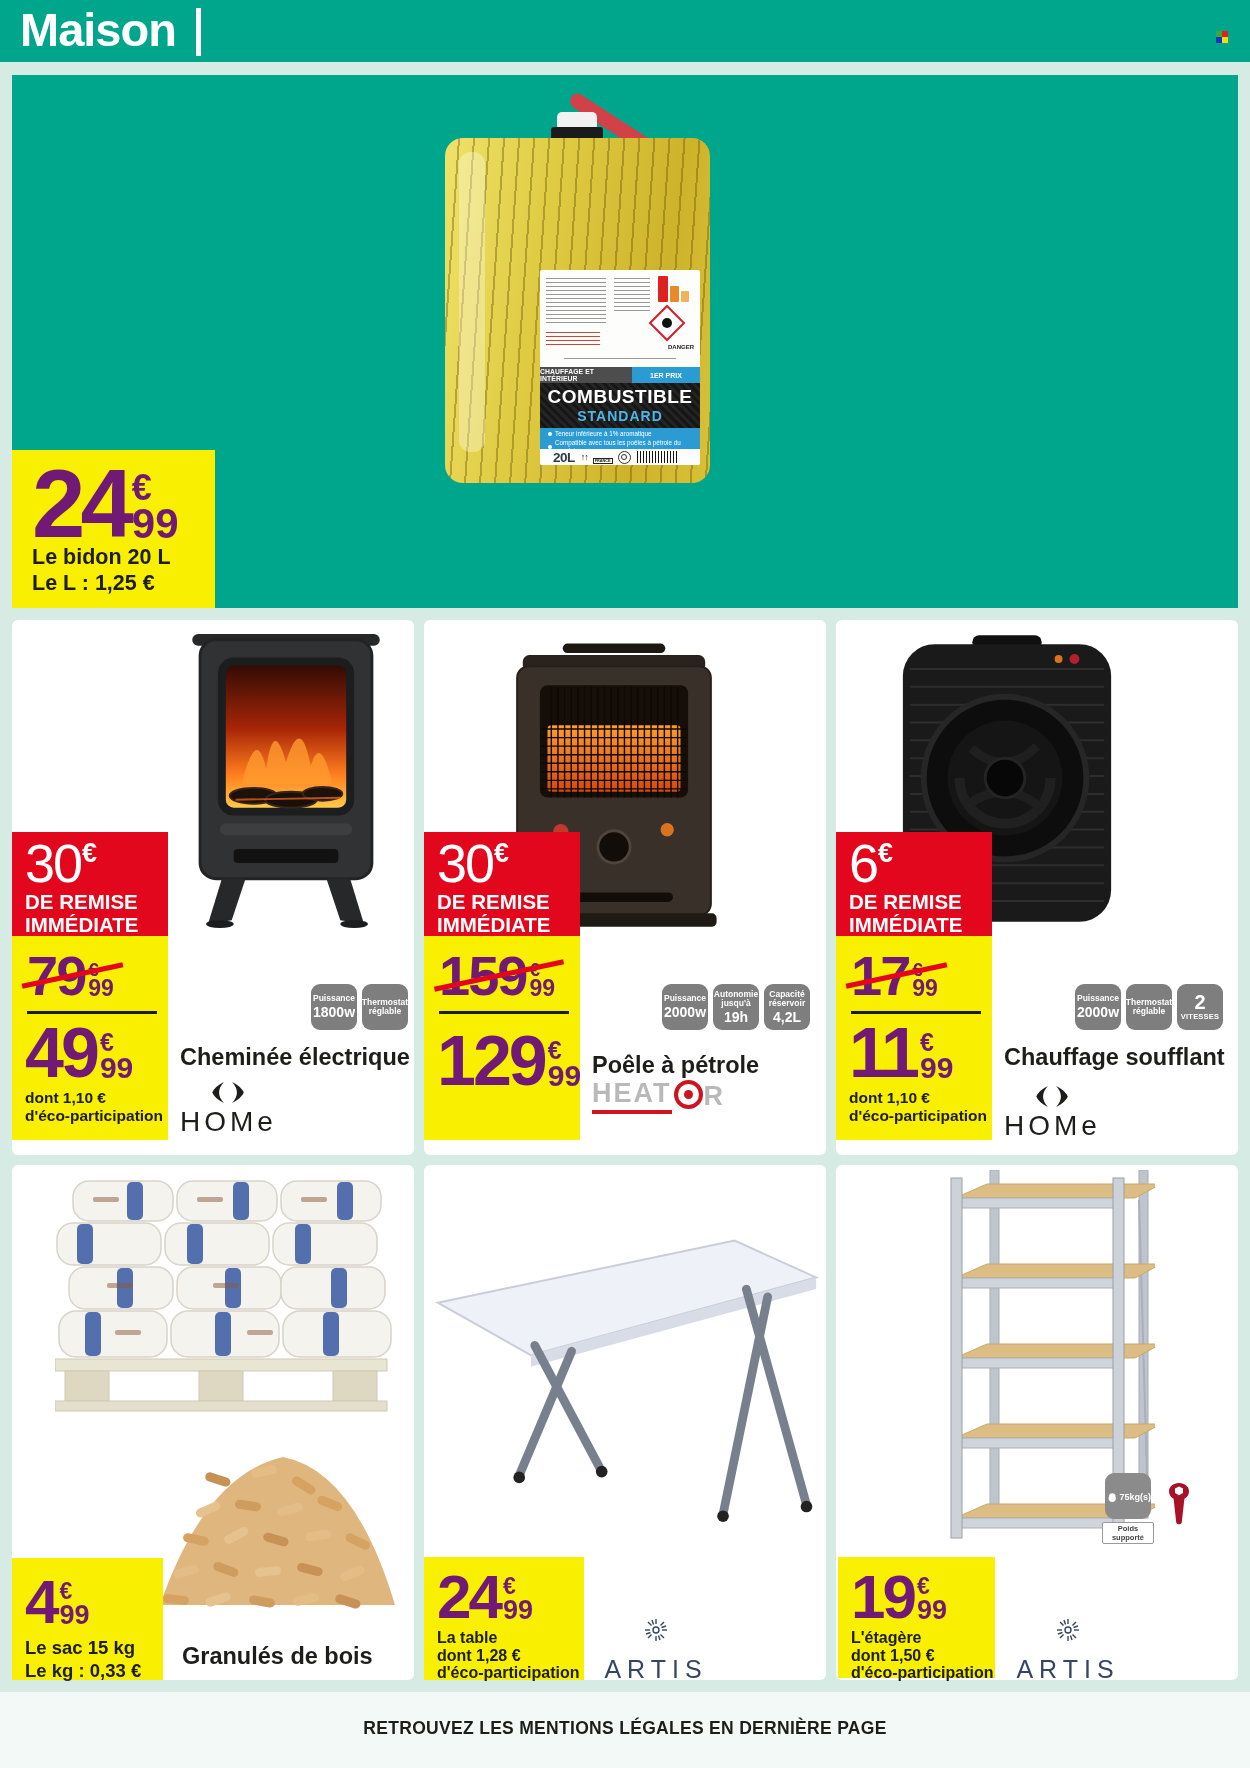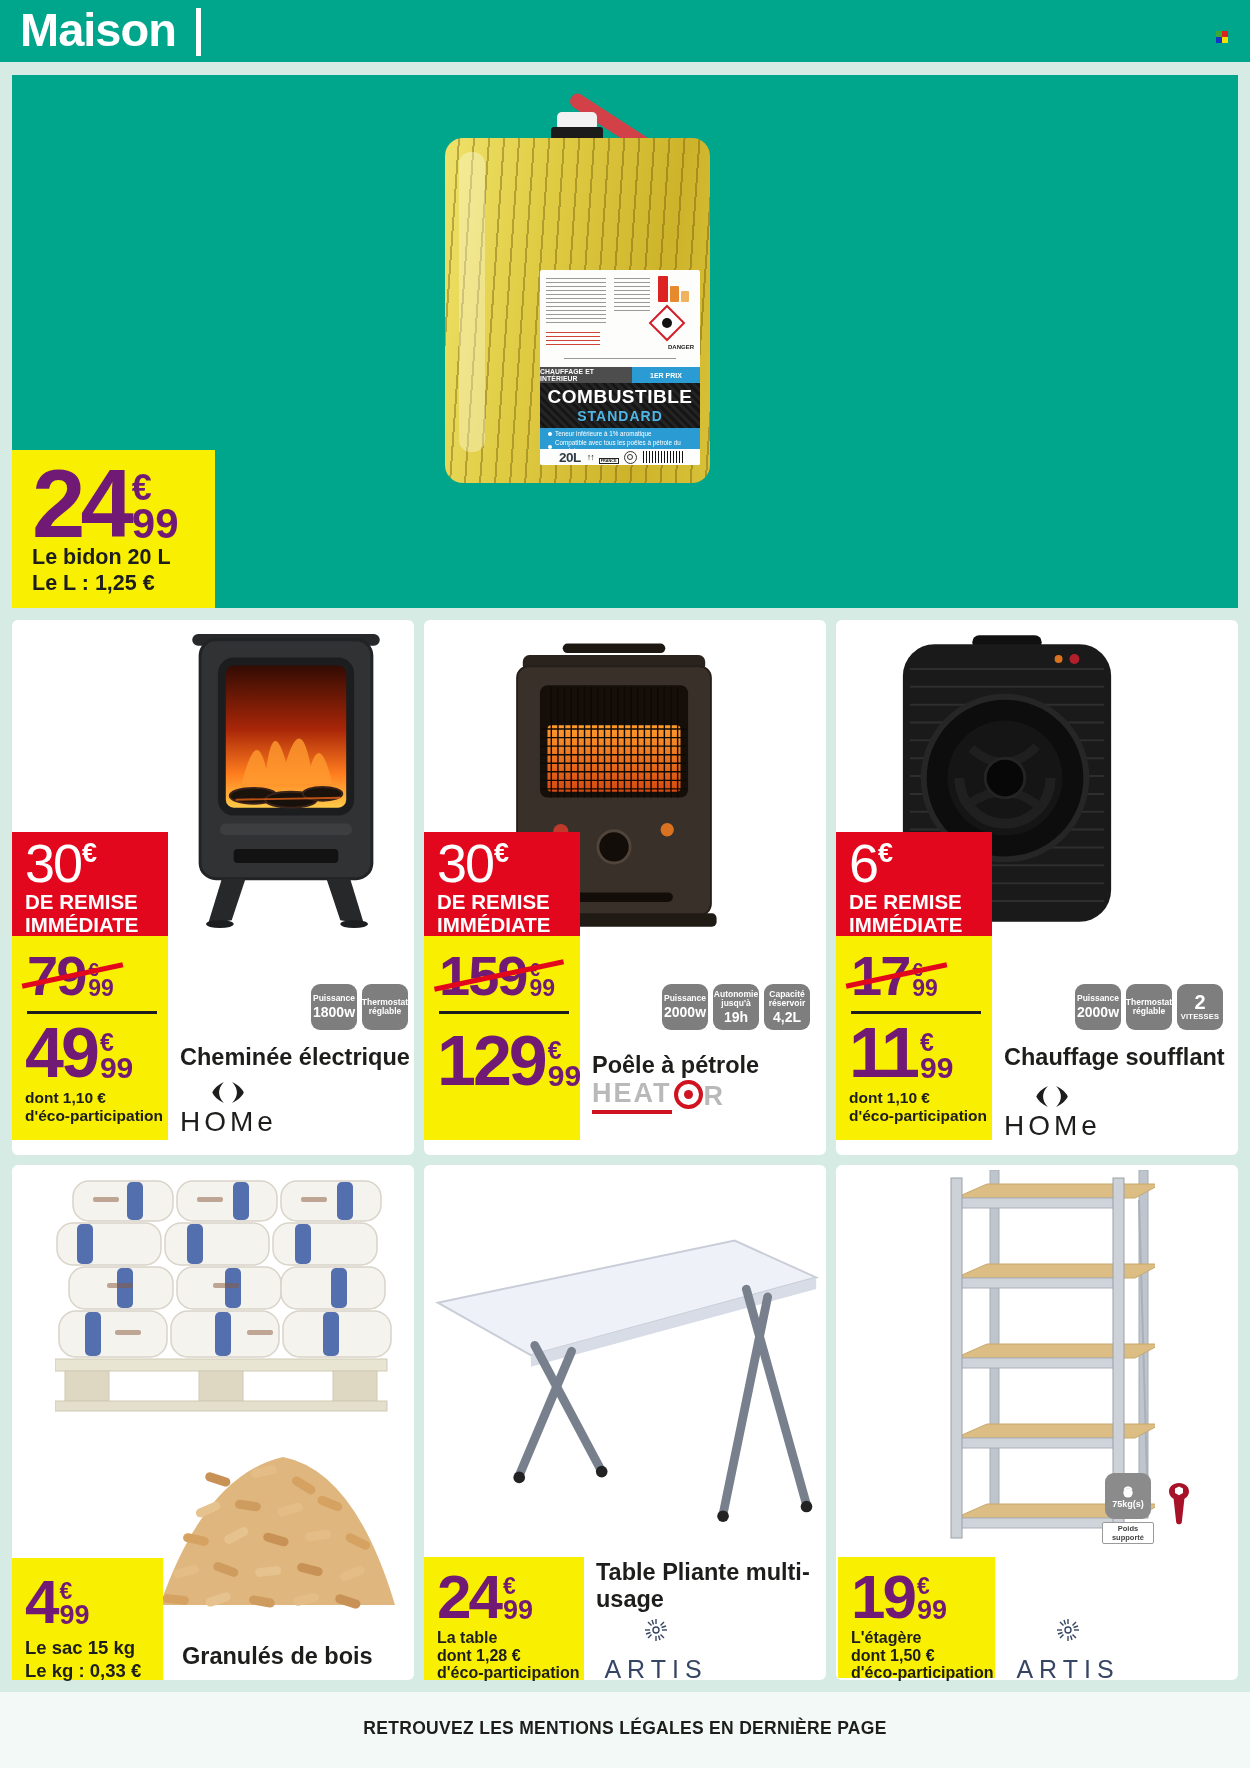--- a/index.html
+++ b/index.html
@@ -76,21 +76,21 @@
   .artis{width:120px;text-align:center;color:#364563}
   .artis .sun{width:26px;height:26px;margin:0 auto}
   .artis .txt{font-size:25px;font-weight:400;letter-spacing:6px;margin-top:8px}
 
   .bypb{background:#f9ef00;box-sizing:border-box}
   .bunit{font-size:18.5px;font-weight:700;line-height:23px;margin-top:8px}
   .bsmall{font-size:16px;font-weight:700;line-height:17.5px}
 
   .weight-badge{width:52px;text-align:center}
   .weight-badge .sq{width:46px;height:46px;margin:0 auto;background:#8b8b8b;border-radius:9px;color:#fff;
-     display:flex;flex-direction:column;align-items:center;justify-content:center}
+     display:flex;flex-direction:row;align-items:center;justify-content:center}
   .weight-badge .sq .kg{font-size:9px;font-weight:700;margin-top:1px}
   .weight-badge .lbl{margin-top:3px;background:#fff;border:1px solid #9a9a9a;border-radius:2px;font-size:7.5px;color:#444;padding:1px 2px;font-weight:700}
 
   
   .bottle{left:433px;top:37px;width:265px;height:371px}
   .cap-top{left:112px;top:0;width:40px;height:16px;background:#f2f2f2;border-radius:5px 5px 2px 2px}
   .cap-ring{left:106px;top:15px;width:52px;height:13px;background:#1b1b1b;border-radius:3px}
   .jug{left:0;top:26px;width:265px;height:345px;border-radius:18px;
        background:repeating-linear-gradient(94deg, rgba(100,78,6,0) 0 13px, rgba(100,78,6,.38) 13px 15px),
                   linear-gradient(100deg,#efe26a 0%,#e0cc43 35%,#cdb32a 75%,#d8c138 100%)}
@@ -109,21 +109,21 @@
   .lab-band .bl{flex:0 0 92px;background:#4d4d4d;color:#fff;font-size:6.8px;font-weight:800;display:flex;align-items:center;justify-content:center;letter-spacing:.1px}
   .lab-band .br{flex:1;background:#2b9cd3;color:#fff;font-size:7px;font-weight:800;display:flex;align-items:center;justify-content:center}
   .lab-black{left:0;top:113px;width:160px;height:62px;color:#fff;text-align:center;
      background:repeating-linear-gradient(45deg, rgba(255,255,255,.06) 0 3px, transparent 3px 6px),#161616}
   .lab-black .t1{font-size:19px;font-weight:900;letter-spacing:.5px;line-height:24px;margin-top:2px}
   .lab-black .t2{font-size:14px;font-weight:900;letter-spacing:1px;color:#4fb7e8;line-height:15px}
   .lab-blue{left:0;top:158px;width:160px;height:21px;background:#2b9cd3;color:#fff;box-sizing:border-box;padding:2px 0 0 8px}
   .lab-blue .row{font-size:6.3px;line-height:8.5px;display:flex;align-items:center}
   .lab-blue .row::before{content:"";width:4px;height:4px;border-radius:50%;background:#fff;margin-right:3px;flex:0 0 4px}
   .lab-bot{left:0;top:179px;width:160px;height:16px;background:#fdfdfb;display:flex;align-items:center}
-  .vol{font-size:13.5px;font-weight:800;color:#2f3a44;margin-left:19px;letter-spacing:-.5px}
+  .vol{font-size:13.5px;font-weight:800;color:#2f3a44;margin-left:13px;letter-spacing:-.5px}
   .arrows{margin-left:6px;font-size:9px;font-weight:900;color:#222;letter-spacing:-1px}
   .france{margin-left:5px;text-align:center}
   .france .pent{width:9px;height:8px;background:#233;clip-path:polygon(50% 0,100% 35%,82% 100%,18% 100%,0 35%);margin:0 auto}
   .france .ft{font-size:3.8px;font-weight:800;color:#222;border:0.5px solid #222;padding:0 1px}
   .roundel{margin-left:5px;width:11px;height:11px;border:1.2px solid #333;border-radius:50%;display:flex;align-items:center;justify-content:center}
   .roundel i{width:4px;height:4px;border-radius:50%;border:1px solid #333}
   .barcode{margin-left:6px;width:42px;height:12px;background:repeating-linear-gradient(90deg,#111 0 1px,#fff 1px 3px)}
 
   .bottom-band{left:0;top:1692px;width:1250px;height:76px;background:#f2f9f6}
   .footer{left:0;top:1718px;width:1250px;text-align:center;font-size:17.5px;font-weight:800;letter-spacing:.3px}
@@ -531,21 +531,20 @@
       <span class="d">24</span>
       <span class="col">
           <span class="cu">€</span>
           <span class="ce">99</span>
         </span>
     </div>
     <div class="bsmall" style="margin-top:6px">La table</div>
     <div class="bsmall">dont 1,28 €</div>
     <div class="bsmall">d'éco-participation</div>
   </div>
-  <div class="abs pname" style="left:172px;top:394px;width:222px">Table Pliante multi-usage</div>
   <div class="abs artis" style="left:172px;top:452px">
     <svg class="sun" viewBox="0 0 26 26">
       <g stroke="#364563" stroke-width="1.4">
         <line x1="13" y1="2" x2="13" y2="7"></line>
           <line x1="13" y1="19" x2="13" y2="24"></line>
         <line x1="2" y1="13" x2="7" y2="13"></line>
           <line x1="19" y1="13" x2="24" y2="13"></line>
         <line x1="5" y1="5" x2="8.5" y2="8.5"></line>
           <line x1="17.5" y1="17.5" x2="21" y2="21"></line>
         <line x1="5" y1="21" x2="8.5" y2="17.5"></line>

